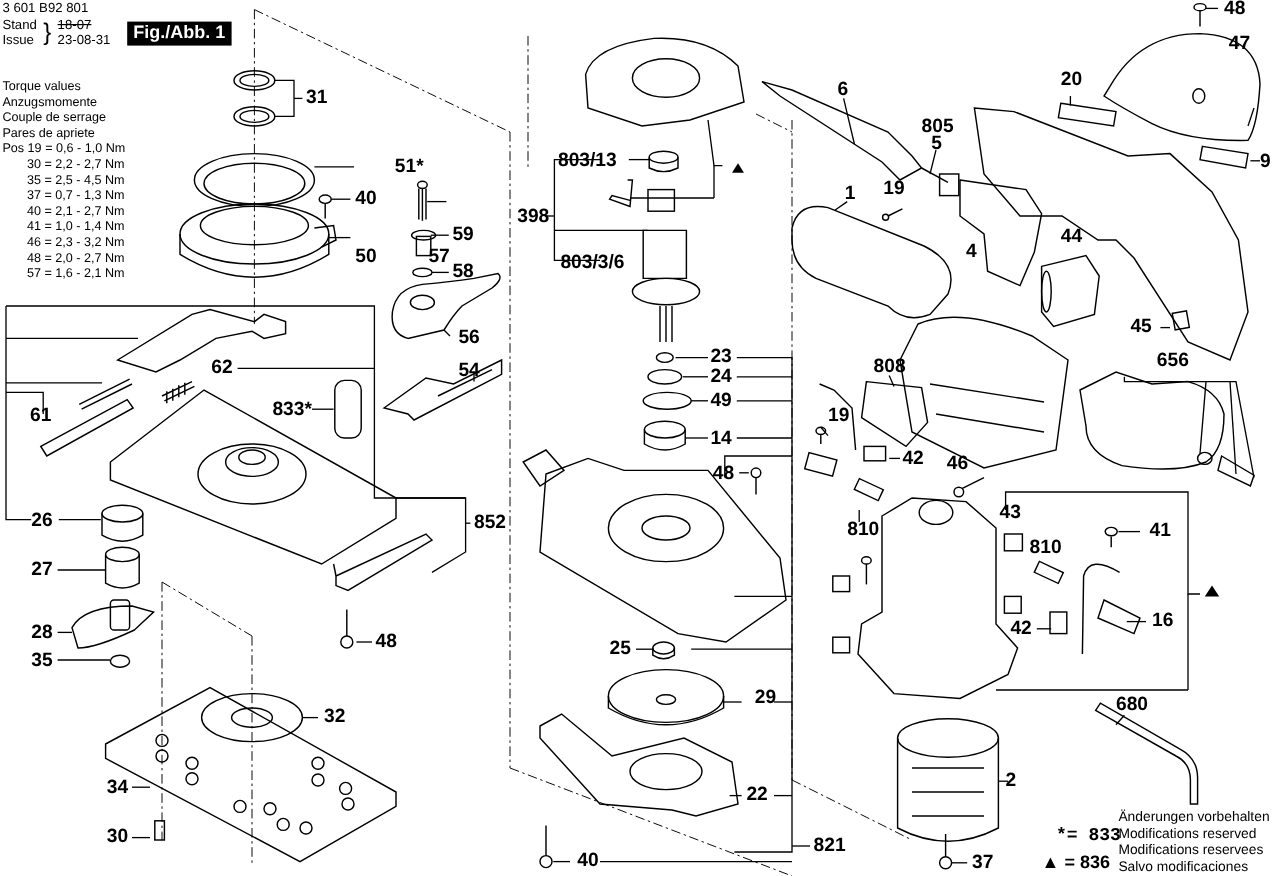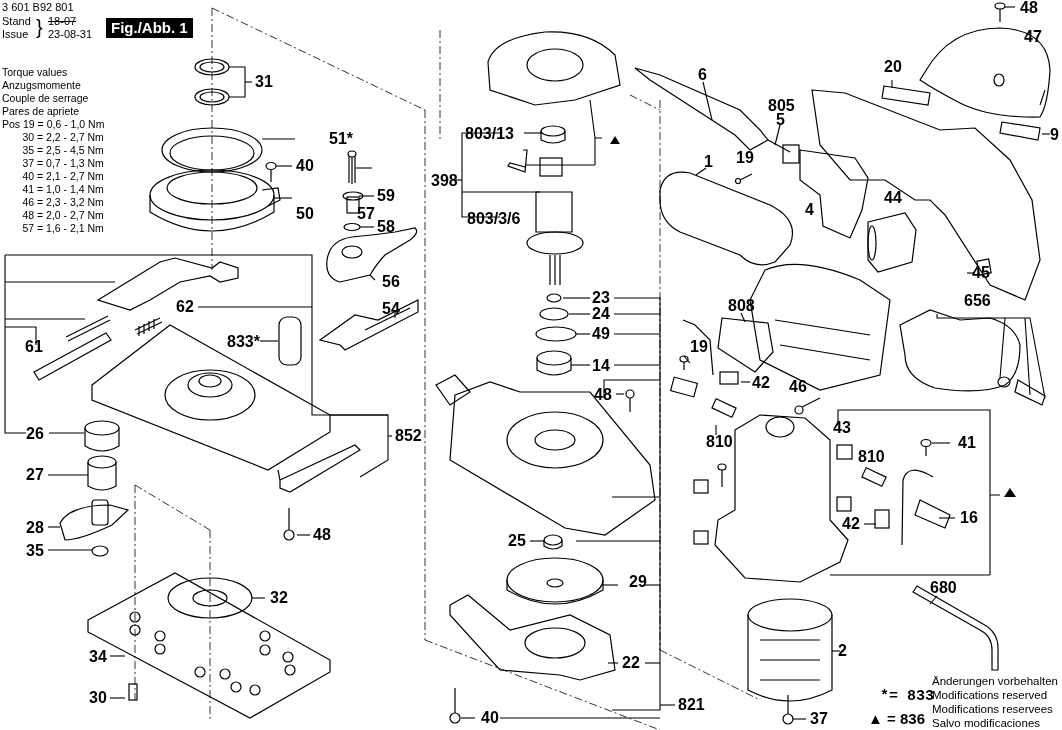--- a/index.html
+++ b/index.html
@@ -484,21 +484,21 @@
 <div class="abs lbl" style="left:768px;top:98px;">805</div>
 <div class="abs lbl" style="left:776px;top:112px;">5</div>
 <div class="abs lbl" style="left:736px;top:150px;">19</div>
 <div class="abs lbl" style="left:704px;top:154px;">1</div>
 <div class="abs lbl" style="left:805px;top:202px;">4</div>
 <div class="abs lbl" style="left:884px;top:190px;">44</div>
 <div class="abs lbl" style="left:884px;top:59px;">20</div>
 <div class="abs lbl" style="left:1020px;top:0px;">48</div>
 <div class="abs lbl" style="left:1024px;top:29px;">47</div>
 <div class="abs lbl" style="left:1050px;top:127px;">9</div>
-<div class="abs lbl" style="left:972px;top:265px;">45</div>
+<div class="abs lbl" style="left:942px;top:265px;">45</div>
 <div class="abs lbl" style="left:964px;top:293px;">656</div>
 <div class="abs lbl" style="left:728px;top:298px;">808</div>
 <div class="abs lbl" style="left:690px;top:339px;">19</div>
 <div class="abs lbl" style="left:752px;top:375px;">42</div>
 <div class="abs lbl" style="left:789px;top:379px;">46</div>
 <div class="abs lbl" style="left:706px;top:434px;">810</div>
 <div class="abs lbl" style="left:833px;top:420px;">43</div>
 <div class="abs lbl" style="left:958px;top:435px;">41</div>
 <div class="abs lbl" style="left:858px;top:449px;">810</div>
 <div class="abs lbl" style="left:842px;top:516px;">42</div>

